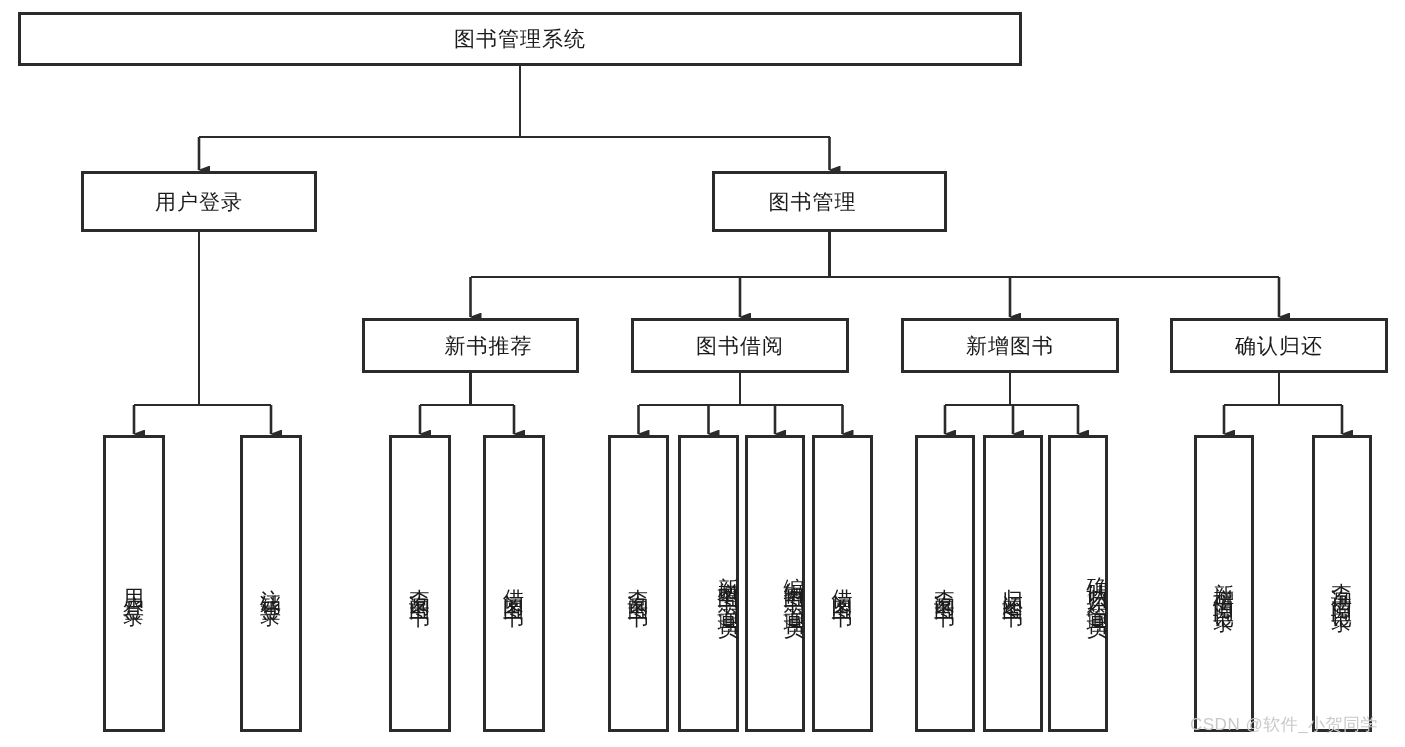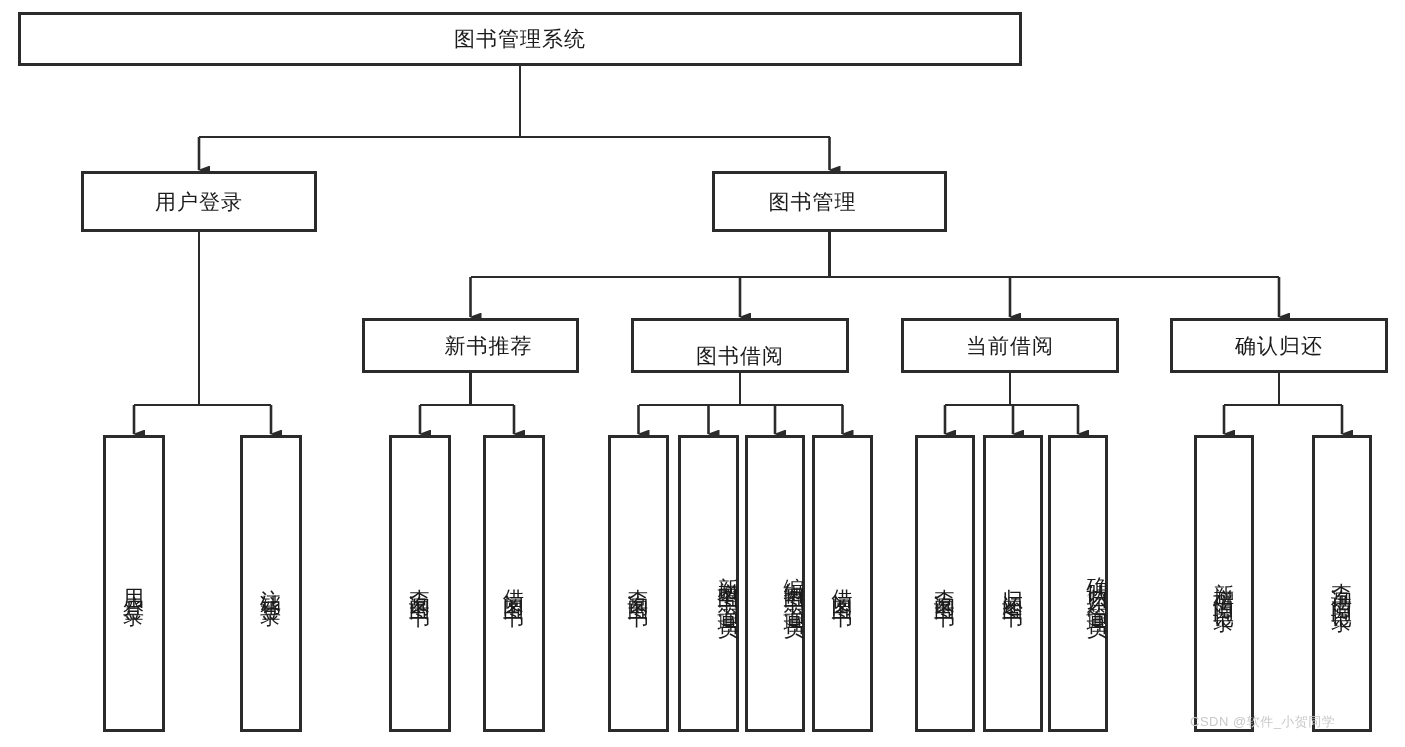--- a/index.html
+++ b/index.html
@@ -25,21 +25,21 @@
     writing-mode:vertical-rl;
     text-orientation:upright;
     font-size:21px;
     letter-spacing:6px;
     line-height:1;
   }
   .node-label.vert.topalign{align-items:flex-start;padding-top:6px;}
   .watermark{
     position:absolute;
     left:1190px;top:713px;
-    font-size:13px;
+    font-size:17px;
     color:#c9c9c9;
     letter-spacing:0.5px;
     white-space:nowrap;
     font-family:"Liberation Sans","DejaVu Sans",sans-serif;
   }
 </style>
 </head>
 <body>
 
 <div id="stage">
@@ -107,22 +107,22 @@
         <rect x="1195.3" y="436.3" width="57.4" height="294.4" fill="#ffffff" stroke="#2b2b2b" stroke-width="2.6" shape-rendering="crispEdges"></rect>
         <rect x="1313.3" y="436.3" width="57.4" height="294.4" fill="#ffffff" stroke="#2b2b2b" stroke-width="2.6" shape-rendering="crispEdges"></rect>
       </g>
   </svg>
 
   <div id="labels">
       <div class="node-label horiz" style="left: 18px; top: 12px; width: 1004px; height: 54px;">图书管理系统</div>
       <div class="node-label horiz" style="left: 81px; top: 171px; width: 236px; height: 61px;">用户登录</div>
       <div class="node-label horiz" style="left: 712px; top: 171px; width: 201px; height: 61px;">图书管理</div>
       <div class="node-label horiz" style="left: 362px; top: 318px; width: 217px; height: 55px; margin-left: 18px;">新书推荐</div>
-      <div class="node-label horiz" style="left: 631px; top: 318px; width: 218px; height: 55px; margin-top: 10px;">图书借阅</div>
-      <div class="node-label horiz" style="left: 901px; top: 318px; width: 218px; height: 55px;">当前借阅</div>
+      <div class="node-label horiz" style="left: 631px; top: 318px; width: 218px; height: 55px;">图书借阅</div>
+      <div class="node-label horiz" style="left: 901px; top: 318px; width: 218px; height: 55px;">新增图书</div>
       <div class="node-label horiz" style="left: 1170px; top: 318px; width: 218px; height: 55px;">确认归还</div>
       <div class="node-label vert" style="left: 103px; top: 435px; width: 62px; height: 297px;">用户登录</div>
       <div class="node-label vert" style="left: 240px; top: 435px; width: 62px; height: 297px;">注销登录</div>
       <div class="node-label vert" style="left: 389px; top: 435px; width: 62px; height: 297px;">查询图书</div>
       <div class="node-label vert" style="left: 483px; top: 435px; width: 62px; height: 297px;">借阅图书</div>
       <div class="node-label vert" style="left: 608px; top: 435px; width: 61px; height: 297px;">查询图书</div>
       <div class="node-label vert topalign" style="left: 678px; top: 435px; width: 61px; height: 297px;">新增图书（管理员）</div>
       <div class="node-label vert topalign" style="left: 745px; top: 435px; width: 60px; height: 297px;">编辑图书（管理员）</div>
       <div class="node-label vert" style="left: 812px; top: 435px; width: 61px; height: 297px;">借阅图书</div>
       <div class="node-label vert" style="left: 915px; top: 435px; width: 60px; height: 297px;">查询图书</div>

